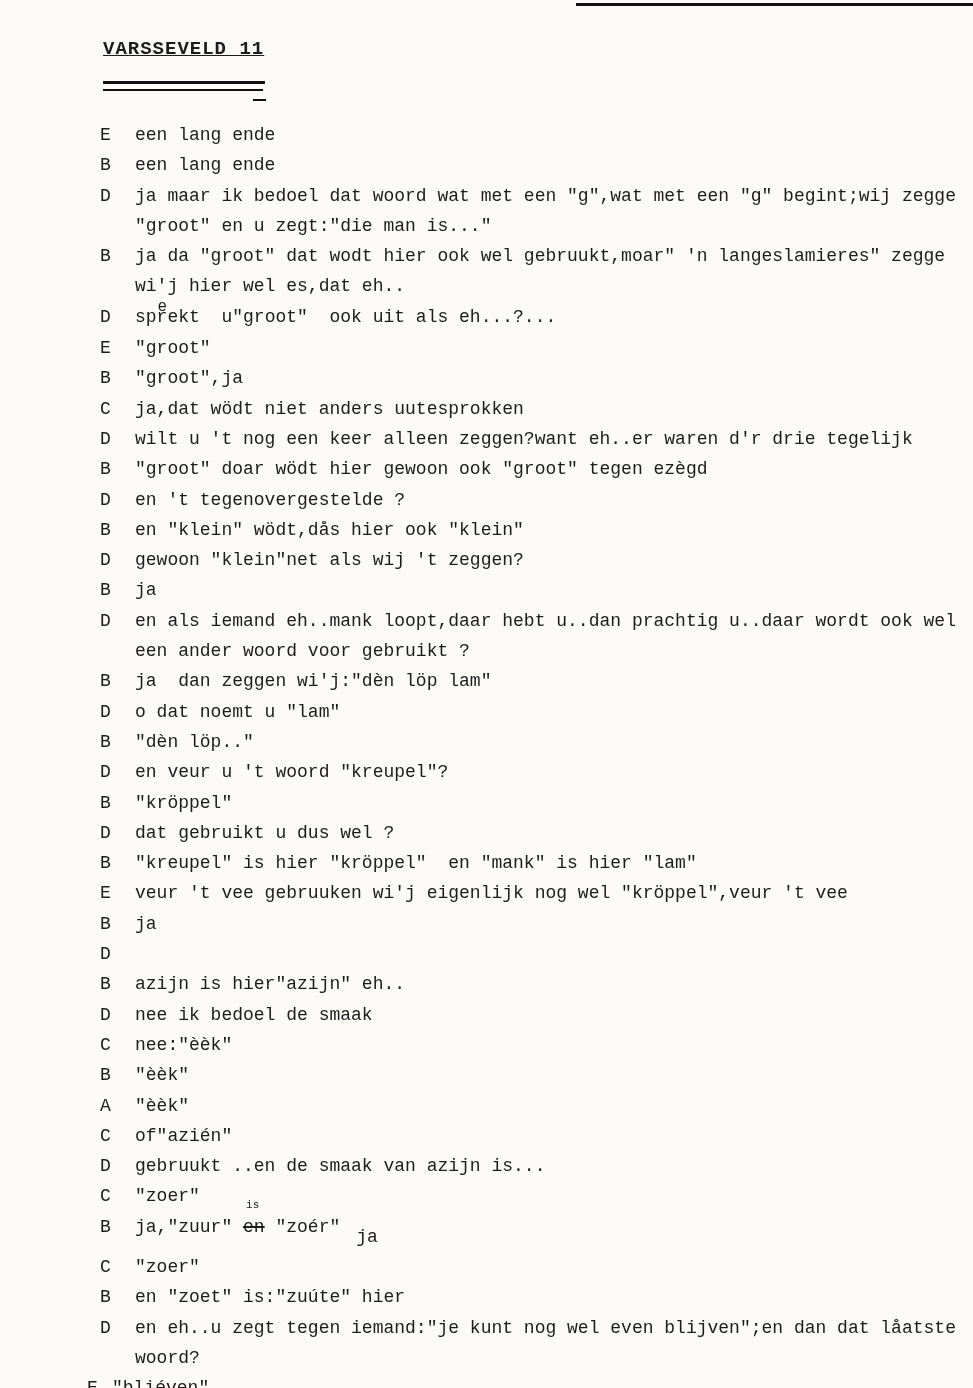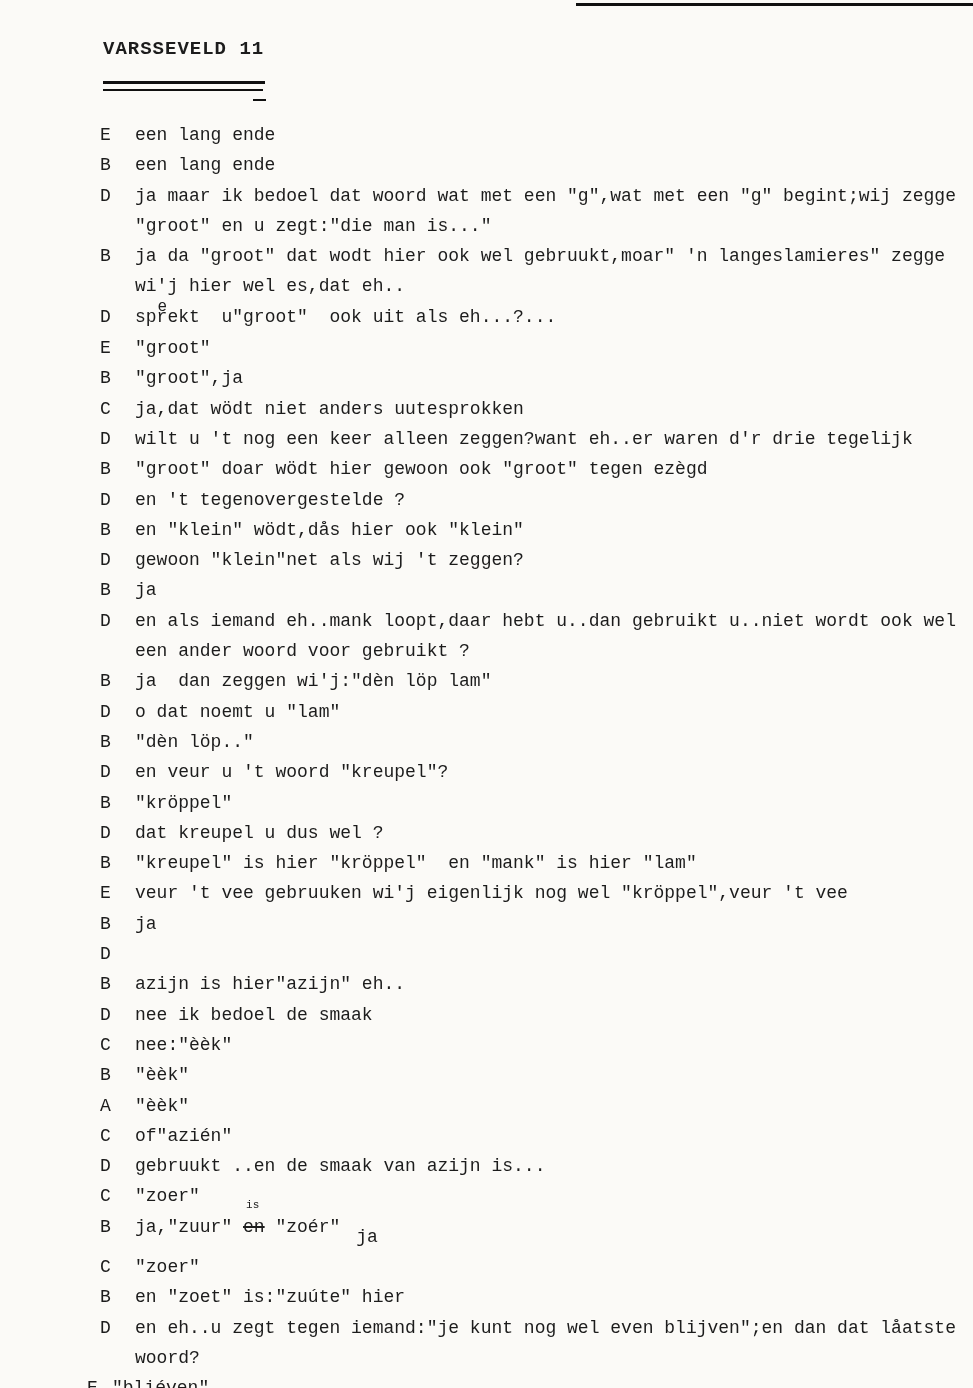--- a/index.html
+++ b/index.html
@@ -12,20 +12,21 @@
     overflow:hidden;
   }
   .top-rule {
     position:absolute; top:3px; left:576px; right:0; height:3px;
     background:#101010;
   }
   .title {
     position:absolute; left:103px; top:38px;
     font-size:19px; font-weight:bold; letter-spacing:1px;
     white-space:pre;
+    text-decoration:underline;
   }
   .rule1 { position:absolute; left:103px; top:81px;  width:162px; height:3px; background:#101010; }
   .rule2 { position:absolute; left:103px; top:89px;  width:160px; height:2px; background:#101010; }
   .rule-dash { position:absolute; left:253px; top:99px; width:13px; height:2px; background:#101010; }
 
   .dialogue {
     position:absolute; left:100px; top:120px; right:0;
   }
   .line {
     display:flex;
@@ -78,28 +79,28 @@
     <div class="line"><span class="speaker">D</span><span class="text">sp<span class="sup">e</span>rekt  u"groot"  ook uit als eh...?...</span></div>
     <div class="line"><span class="speaker">E</span><span class="text">"groot"</span></div>
     <div class="line"><span class="speaker">B</span><span class="text">"groot",ja</span></div>
     <div class="line"><span class="speaker">C</span><span class="text">ja,dat wödt niet anders uutesprokken</span></div>
     <div class="line"><span class="speaker">D</span><span class="text">wilt u 't nog een keer alleen zeggen?want eh..er waren d'r drie tegelijk</span></div>
     <div class="line"><span class="speaker">B</span><span class="text">"groot" doar wödt hier gewoon ook "groot" tegen ezègd</span></div>
     <div class="line"><span class="speaker">D</span><span class="text">en 't tegenovergestelde ?</span></div>
     <div class="line"><span class="speaker">B</span><span class="text">en "klein" wödt,dås hier ook "klein"</span></div>
     <div class="line"><span class="speaker">D</span><span class="text">gewoon "klein"net als wij 't zeggen?</span></div>
     <div class="line"><span class="speaker">B</span><span class="text">ja</span></div>
-    <div class="line"><span class="speaker">D</span><span class="text">en als iemand eh..mank loopt,daar hebt u..dan gebruikt u..niet wordt ook wel</span></div>
+    <div class="line"><span class="speaker">D</span><span class="text">en als iemand eh..mank loopt,daar hebt u..dan prachtig u..daar wordt ook wel</span></div>
     <div class="line"><span class="speaker"></span><span class="text">een ander woord voor gebruikt ?</span></div>
     <div class="line"><span class="speaker">B</span><span class="text">ja  dan zeggen wi'j:"dèn löp lam"</span></div>
     <div class="line"><span class="speaker">D</span><span class="text">o dat noemt u "lam"</span></div>
     <div class="line"><span class="speaker">B</span><span class="text">"dèn löp.."</span></div>
     <div class="line"><span class="speaker">D</span><span class="text">en veur u 't woord "kreupel"?</span></div>
     <div class="line"><span class="speaker">B</span><span class="text">"kröppel"</span></div>
-    <div class="line"><span class="speaker">D</span><span class="text">dat kreupel u dus wel ?</span></div>
+    <div class="line"><span class="speaker">D</span><span class="text">dat gebruikt u dus wel ?</span></div>
     <div class="line"><span class="speaker">B</span><span class="text">"kreupel" is hier "kröppel"  en "mank" is hier "lam"</span></div>
     <div class="line"><span class="speaker">E</span><span class="text">veur 't vee gebruuken wi'j eigenlijk nog wel "kröppel",veur 't vee</span></div>
     <div class="line"><span class="speaker">B</span><span class="text">ja</span></div>
     <div class="line"><span class="speaker">D</span></div>
     <div class="line"><span class="speaker">B</span><span class="text">azijn is hier"azijn" eh..</span></div>
     <div class="line"><span class="speaker">D</span><span class="text">nee ik bedoel de smaak</span></div>
     <div class="line"><span class="speaker">C</span><span class="text">nee:"èèk"</span></div>
     <div class="line"><span class="speaker">B</span><span class="text">"èèk"</span></div>
     <div class="line"><span class="speaker">A</span><span class="text">"èèk"</span></div>
     <div class="line"><span class="speaker">C</span><span class="text">of"azién"</span></div>

